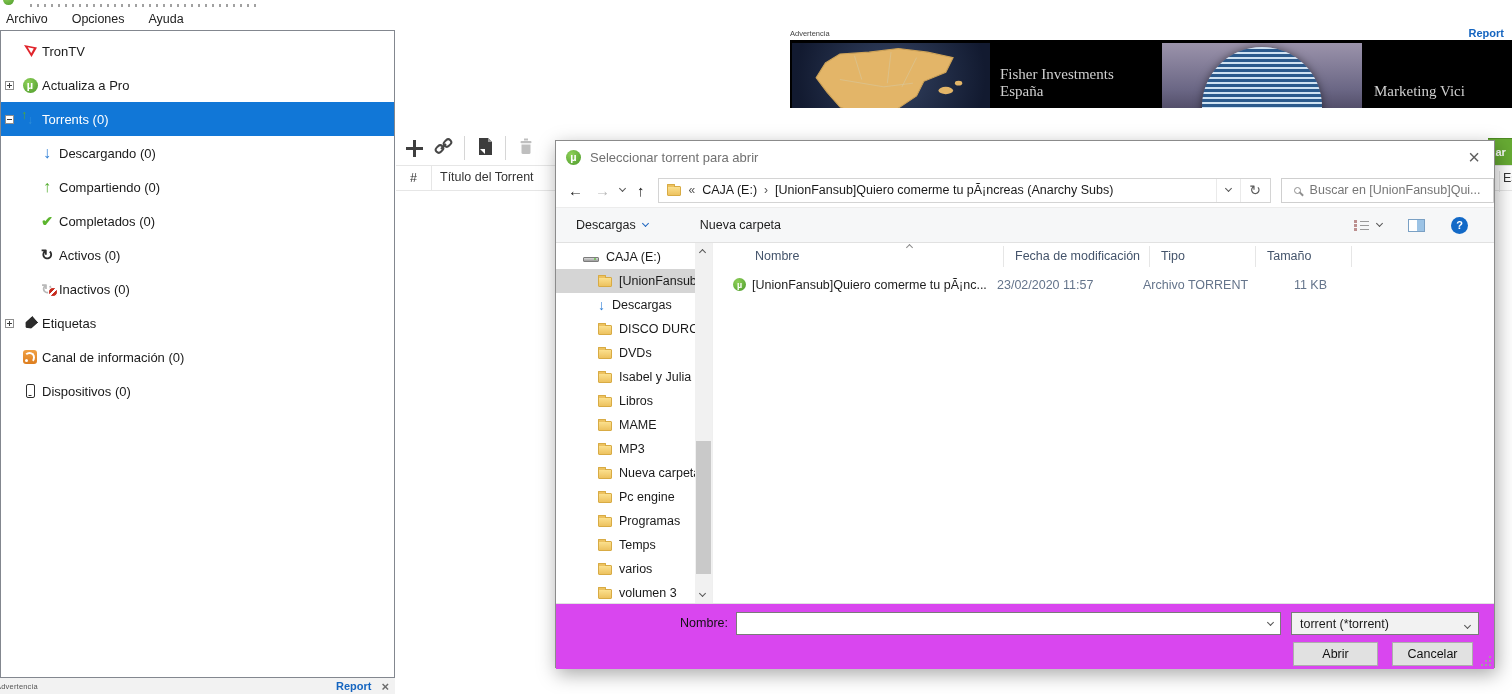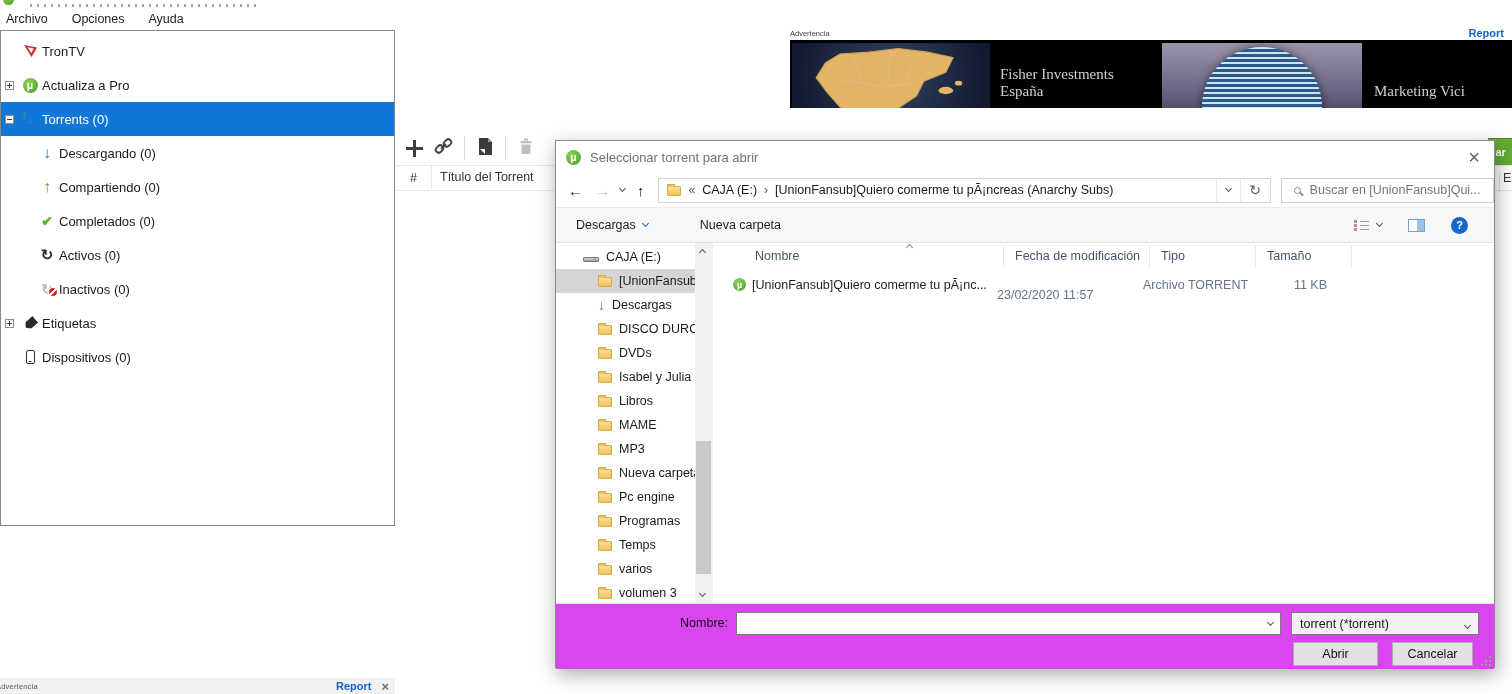--- a/index.html
+++ b/index.html
@@ -13,21 +13,21 @@
     background:radial-gradient(circle at 35% 30%,#8ed058,#4c9a2b); }
   .titlebar .smudge { position:absolute; left:30px; top:4px; width:230px; height:3px;
     background:repeating-linear-gradient(90deg,#555 0 2px,transparent 2px 7px); opacity:.55; }
 
   
   .menubar { position:absolute; left:0; top:8px; width:1512px; height:22px; background:#fff;
     display:flex; align-items:center; gap:24px; padding-left:6px; font-size:12.5px; color:#222; }
   .menu-item { cursor:default; }
 
   
-  .sidebar { position:absolute; left:0; top:30px; width:395px; height:496px; background:#fff;
+  .sidebar { position:absolute; left:0; top:30px; width:395px; height:648px; background:#fff;
     border:1px solid #83878f; padding-top:3px; overflow:hidden; }
   .side-item { position:relative; height:34px; display:flex; align-items:center; font-size:13px; }
   .side-item .slot-exp { width:13px; margin-left:2px; display:flex; justify-content:center; }
   .side-item .slot-ico { width:24px; display:flex; justify-content:center; align-items:center; margin-left:2px; }
   .side-item.child { padding-left:17px; }
   .side-item.selected { background:#1177d7; color:#fff; }
   .expander { width:9px; height:9px; border:1px solid #8f8f8f; background:#fff; position:relative; }
   .expander::before { content:""; position:absolute; left:1px; right:1px; top:3px; height:1px; background:#3c3c3c; }
   .expander.plus::after { content:""; position:absolute; top:1px; bottom:1px; left:3px; width:1px; background:#3c3c3c; }
   .glyph { font-weight:bold; }
@@ -158,21 +158,21 @@
   .fh { position:absolute; top:0; left:0; right:0; height:27px; color:#44546b;margin-left:18px; }
   .fh .col { position:absolute; top:6px; }
   .fh .vline { position:absolute; top:3px; height:21px; width:1px; background:#e6e6e6; }
   .sortcaret { position:absolute; left:176px; top:2px; width:5px; height:5px; border-right:1.2px solid #8a8a8a;
     border-bottom:1.2px solid #8a8a8a; transform:rotate(-135deg); }
   .frow { position:absolute; top:30px; left:0; right:0; height:26px; font-size:12.5px; }
   .frow .fico { position:absolute; left:20px; top:5px; width:13px; height:13px; border-radius:50%;
     background:radial-gradient(circle at 35% 30%,#8ed058,#4c9a2b); color:#fff; font-size:9px; font-weight:bold;
     display:flex; align-items:center; justify-content:center; }
   .frow .fname { position:absolute; left:39px; top:5px; color:#1e1e1e; }
-  .frow .fdate { position:absolute; left:284px; top:15px; color:#64748b; }
+  .frow .fdate { position:absolute; left:284px; top:5px; color:#64748b; }
   .frow .ftype { position:absolute; left:430px; top:5px; color:#64748b; }
   .frow .fsize { position:absolute; left:536px; top:5px; width:78px; text-align:right; color:#64748b; }
 
   .dlg-footer { position:absolute; left:0; top:462px; width:100%; height:66px; background:#d946ef; border-top:1px solid #e2e2e2; }
   .fname-label { position:absolute; left:0; top:12px; width:172px; text-align:right; color:#111; }
   .combo { position:absolute; left:180px; top:8px; width:545px; height:23px; border:1px solid #7a7a7a; background:#fff;
     display:flex; align-items:center; }
   .combo input { flex:1; border:none; outline:none; height:100%; padding:0 6px; font-family:inherit; font-size:12.5px; }
   .combo .dd { width:20px; display:flex; justify-content:center; }
   .ftype-select { position:absolute; left:735px; top:8px; width:188px; height:23px; border:1px solid #7a7a7a;
@@ -270,20 +270,27 @@
       <span class="lbl">Inactivos (0)</span>
     </div>
     <div class="side-item">
       <span class="slot-exp">
           <span class="expander plus"></span>
         </span>
       <span class="slot-ico">
           <span class="tagico"></span>
         </span>
       <span class="lbl">Etiquetas</span>
+    </div>
+    <div class="side-item">
+      <span class="slot-exp"></span>
+      <span class="slot-ico">
+          <span class="rss"></span>
+        </span>
+      <span class="lbl">Canal de información (0)</span>
     </div>
     <div class="side-item">
       <span class="slot-exp"></span>
       <span class="slot-ico">
           <span class="device"></span>
         </span>
       <span class="lbl">Dispositivos (0)</span>
     </div>
   </div>
 

